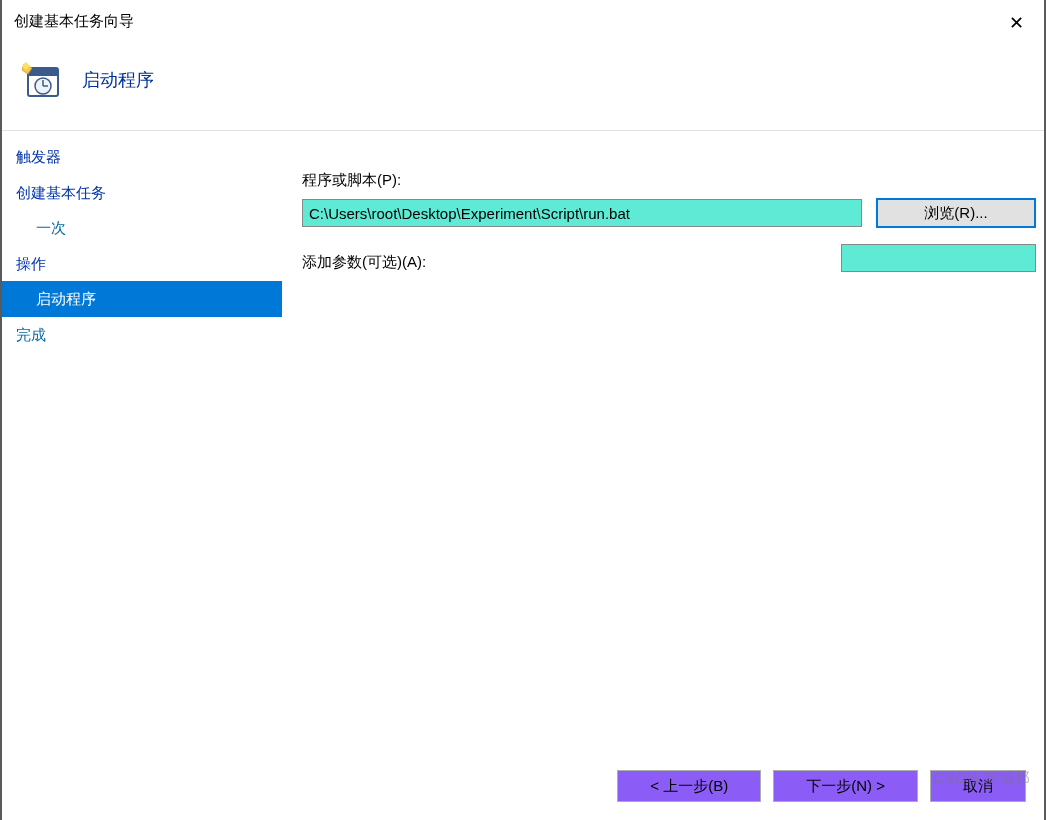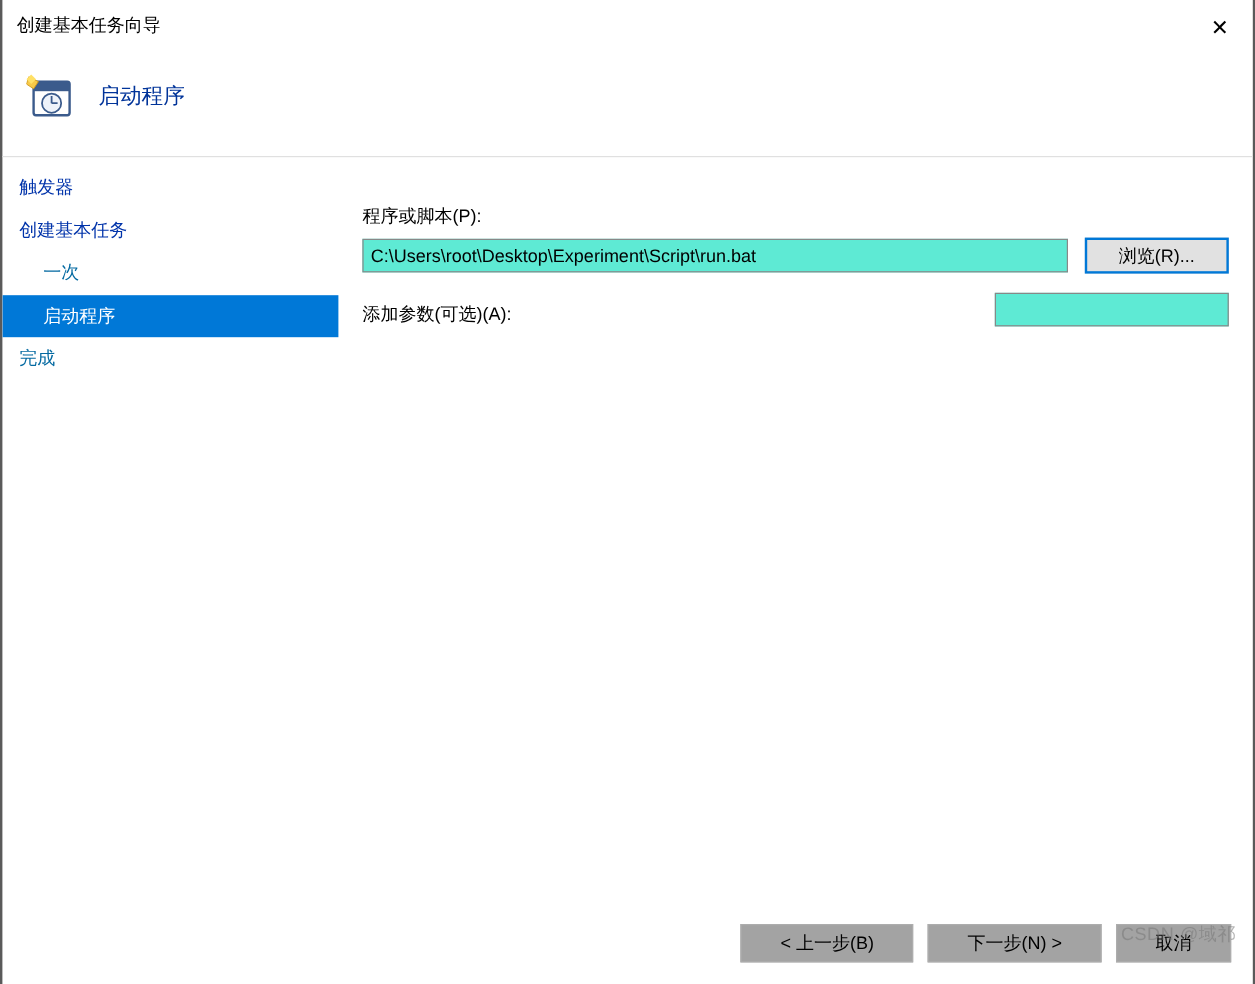--- a/index.html
+++ b/index.html
@@ -109,37 +109,37 @@
       border: 1px solid #888;
       height: 28px;
       background: #5eead4;
       outline: none;
     }
     .path-row { display: flex; gap: 14px; align-items: center; }
     .path-input { flex: 1; width: 560px; }
     .small-input { width: 195px; }
     .browse-btn {
       height: 30px;
-      width: 120px;
+      width: 160px;
       background: #e1e1e1;
       border: 2px solid #0078d7;
       font-family: inherit;
       font-size: 15px;
       cursor: pointer;
     }
     .footer {
       padding: 14px 18px 18px 14px;
       display: flex;
       justify-content: flex-end;
       gap: 12px;
     }
     .wizard-btn {
       min-width: 120px;
       height: 32px;
-      background: #a3a3a3;
+      background: #8b5cf6;
       border: 1px solid #adadad;
       font-family: inherit;
       font-size: 15px;
       cursor: pointer;
       padding: 0 32px;
     }
     .wizard-btn.cancel { min-width: 90px; }
     .watermark {
       position: absolute;
       right: 14px;
@@ -174,20 +174,21 @@
     </span>
     <span class="header-title">启动程序</span>
   </div>
 
   <div class="content-area">
 
     <div class="sidebar">
       <div class="nav-item link">触发器</div>
       <div class="nav-item link">创建基本任务</div>
       <div class="nav-item indent">一次</div>
+      <div class="nav-item link">操作</div>
       <div class="nav-item indent selected">启动程序</div>
       <div class="nav-item">完成</div>
     </div>
 
     <div class="main-panel">
 
       <div class="form-row">
         <label class="form-label">程序或脚本(P):</label>
         <div class="path-row">
           <input type="text" class="text-input path-input" value="C:\Users\root\Desktop\Experiment\Script\run.bat" style="">

